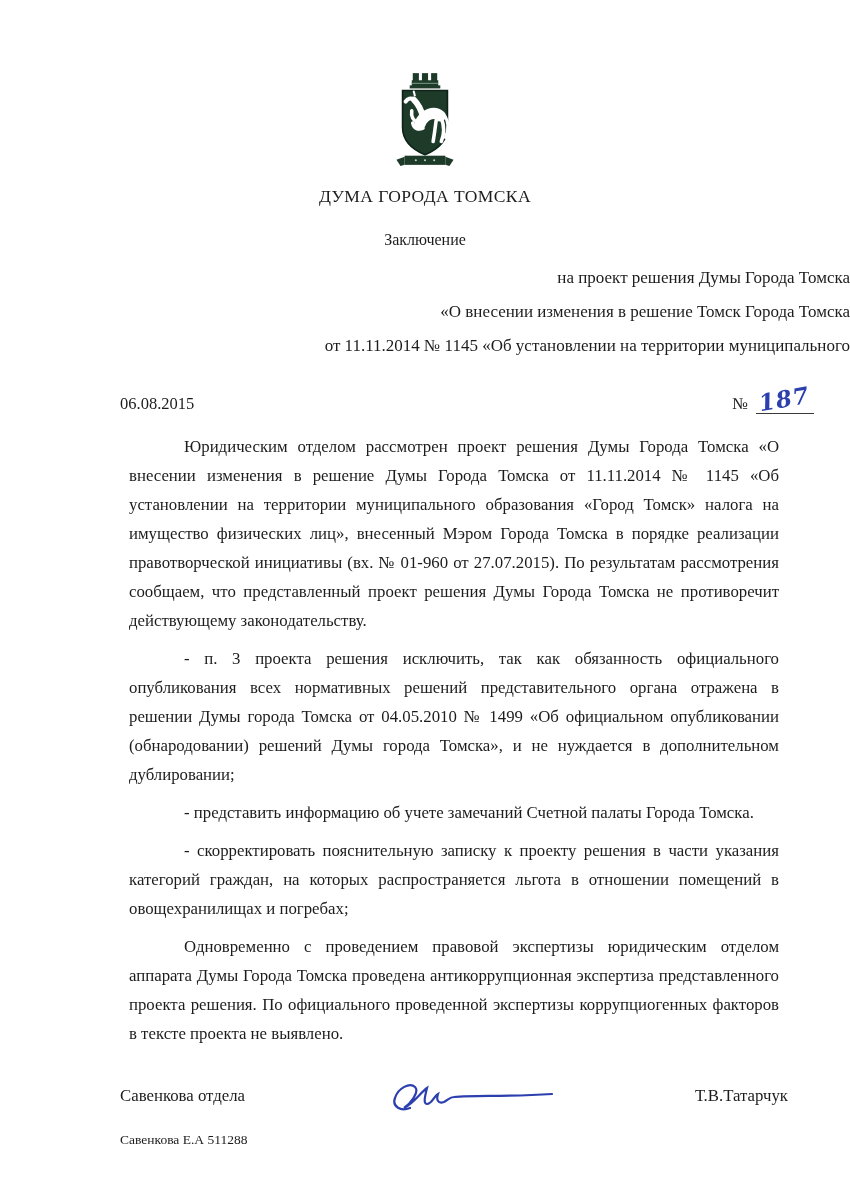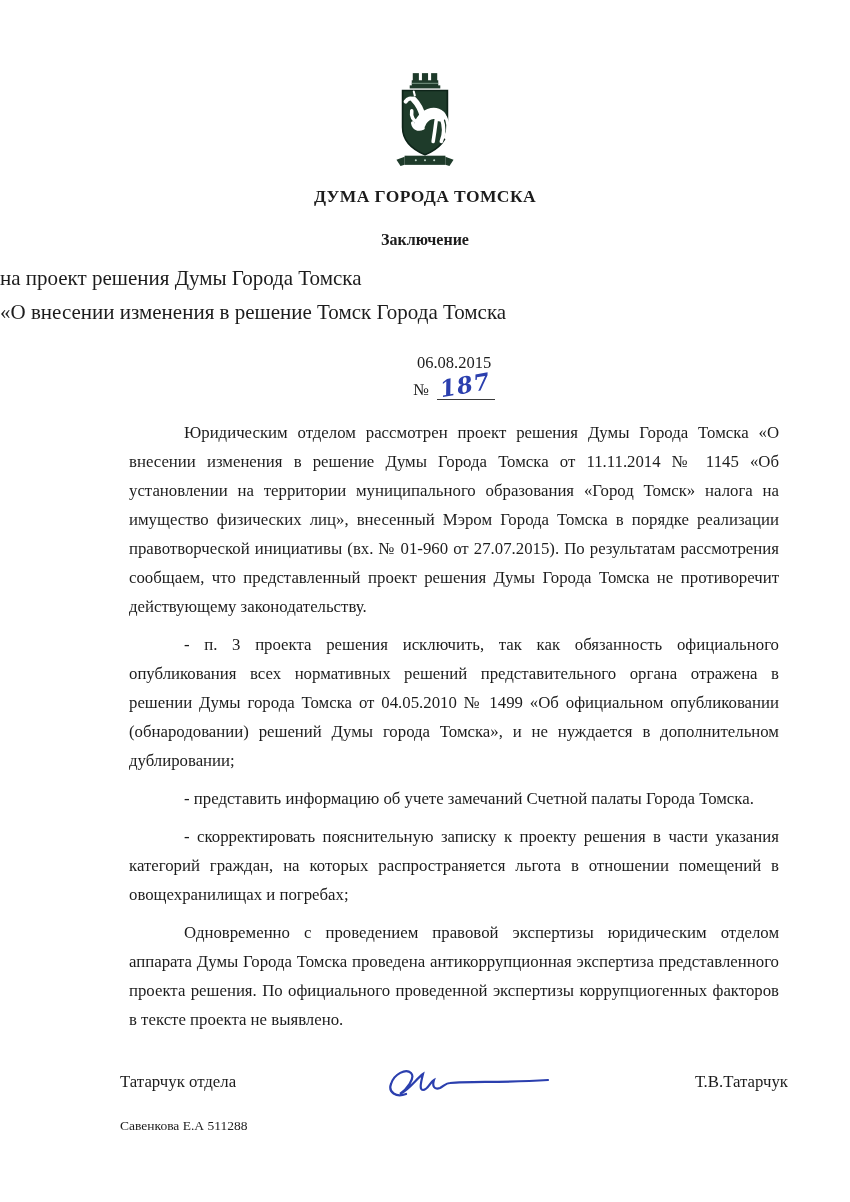--- a/index.html
+++ b/index.html
@@ -12,49 +12,48 @@
     font-family: "Liberation Serif", "DejaVu Serif", serif;
     color: #1c1c1c;
     overflow: hidden;
     box-sizing: border-box;
   }
   .emblem-wrap { text-align: center; padding-top: 66px; }
   .org-title {
     margin-top: 10px;
     text-align: center;
     font-size: 17.5px;
-    font-weight: bold;
+    font-weight: normal;
     letter-spacing: 0.4px;
   }
   .dept-title {
     margin-top: 13px;
     text-align: center;
     font-size: 19px;
     font-weight: bold;
     letter-spacing: 0.4px;
   }
   .doc-type {
     margin-top: 24px;
     text-align: center;
     font-size: 16px;
-    font-weight: bold;
+    font-weight: normal;
   }
   .subject {
     margin-top: 12px;
-    text-align: left;
-    font-size: 21px;
+    text-align: right;
+    font-size: 17px;
     line-height: 34px;
   }
   .meta-row {
-    margin: 24px 62px 0 120px;
+    margin: 24px 36px 0 120px;
     display: flex;
     justify-content: space-between;
-    align-items: center;
+    align-items: flex-end;
     font-size: 16.5px;
-    flex-direction: column;
   }
   .number-group { display: flex; align-items: baseline; }
   .number-sign { margin-right: 8px; }
   .number-slot {
     display: inline-block;
     width: 58px;
     text-align: center;
     border-bottom: 1.6px solid #3a3a3a;
     height: 26px;
   }
@@ -131,40 +130,41 @@
       </g>
     </svg>
   </div>
 
   <div class="org-title">ДУМА ГОРОДА ТОМСКА</div>
   <div class="doc-type">Заключение</div>
 
   <div class="subject">
     <div>на проект решения Думы Города Томска</div>
     <div>«О внесении изменения в решение Томск Города Томска</div>
+    <div>от 11.11.2014 № 1145 «Об установлении на территории муниципального</div>
   </div>
 
   <div class="meta-row">
     <span>06.08.2015</span>
     <span class="number-group">
       <span class="number-sign">№</span>
       <span class="number-slot"><span class="hand-number">187</span></span>
     </span>
   </div>
 
   <div class="body-text">
     <p>Юридическим отделом рассмотрен проект решения Думы Города Томска «О внесении изменения в решение Думы Города Томска от 11.11.2014 № 1145 «Об установлении на территории муниципального образования «Город Томск» налога на имущество физических лиц», внесенный Мэром Города Томска в порядке реализации правотворческой инициативы (вх. № 01-960 от 27.07.2015). По результатам рассмотрения сообщаем, что представленный проект решения Думы Города Томска не противоречит действующему законодательству.</p>
     <p>- п. 3 проекта решения исключить, так как обязанность официального опубликования всех нормативных решений представительного органа отражена в решении Думы города Томска от 04.05.2010 № 1499 «Об официальном опубликовании (обнародовании) решений Думы города Томска», и не нуждается в дополнительном дублировании;</p>
     <p>- представить информацию об учете замечаний Счетной палаты Города Томска.</p>
     <p>- скорректировать пояснительную записку к проекту решения в части указания категорий граждан, на которых распространяется льгота в отношении помещений в овощехранилищах и погребах;</p>
     <p>Одновременно с проведением правовой экспертизы юридическим отделом аппарата Думы Города Томска проведена антикоррупционная экспертиза представленного проекта решения. По официального проведенной экспертизы коррупциогенных факторов в тексте проекта не выявлено.</p>
   </div>
 
   <div class="signing-row">
-    <span>Татарчук отдела</span>
+    <span>Савенкова отдела</span>
     <svg class="signature-svg" width="180" height="44" viewBox="0 0 180 44" xmlns="http://www.w3.org/2000/svg">
       <path d="M30,34 C20,38 12,32 15,24 C18,14 30,8 35,13 C40,18 30,30 24,34
                C34,29 41,18 47,14 C45,22 43,30 47,30 C52,30 54,22 58,20
                C56,26 58,30 64,28 C68,26 70,23 74,23 C95,21 125,23 172,20" stroke="#2b3fae" stroke-width="2.2" fill="none" stroke-linecap="round"></path>
     </svg>
     <span>Т.В.Татарчук</span>
   </div>
 
   <div class="footer-line">Савенкова Е.А 511288</div>
 

